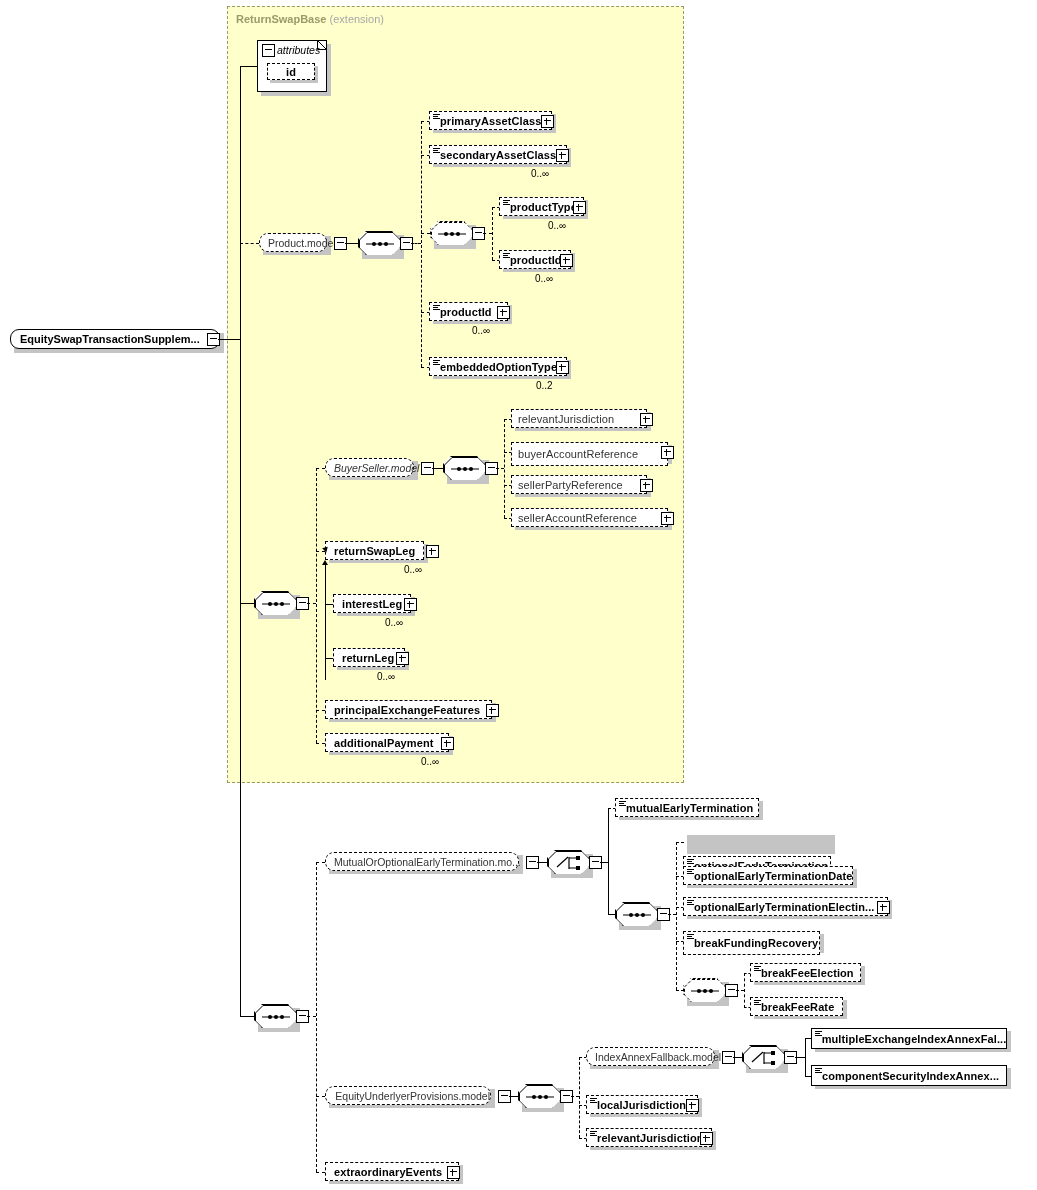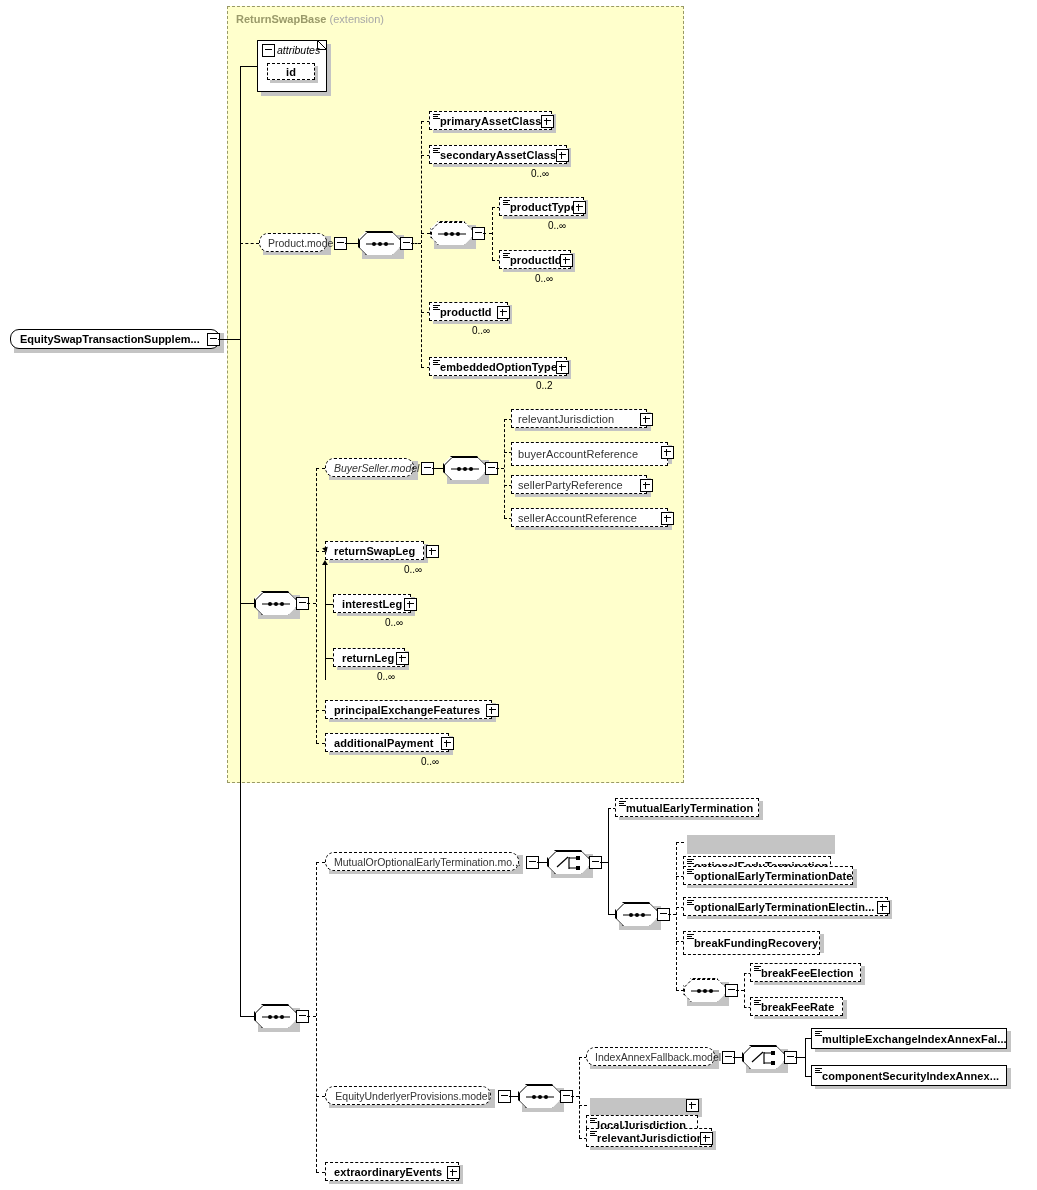--- a/index.html
+++ b/index.html
@@ -516,21 +516,21 @@
       <rect x="28" y="5" width="4" height="4" fill="#000"></rect>
       <rect x="28" y="15" width="4" height="4" fill="#000"></rect>
     </svg>
   </div>
   <div class="minus" style="left:784px;top:1051px;"></div>
   <div class="sln h" style="left:795px;top:1057px;width:10px;"></div>
   <div class="sln v" style="left:805px;top:1038px;height:38px;"></div>
 
   <div class="sln h" style="left:805px;top:1038px;width:7px;"></div>
   <div class="sh" style="left:815px;top:1031px;width:196px;height:21px;"></div>
-  <div class="box req" style="left:811px;top:1028px;width:196px;height:21px;">
+  <div class="box req" style="left:811px;top:1028px;width:196px;height:21px;justify-content:center;">
     <span class="el-ico">
         <i></i>
         <i></i>
         <i></i>
       </span>
     <span class="lbl">multipleExchangeIndexAnnexFal...</span>
   </div>
 
   <div class="sln h" style="left:805px;top:1076px;width:7px;"></div>
   <div class="sh" style="left:815px;top:1068px;width:196px;height:21px;"></div>
@@ -538,21 +538,21 @@
     <span class="el-ico">
         <i></i>
         <i></i>
         <i></i>
       </span>
     <span class="lbl">componentSecurityIndexAnnex...</span>
   </div>
 
   <div class="dln h" style="left:579px;top:1105px;width:8px;"></div>
   <div class="sh" style="left:590px;top:1098px;width:112px;height:19px;"></div>
-  <div class="box opt" style="left:586px;top:1095px;width:112px;height:19px;margin-top:20px;">
+  <div class="box opt" style="left:586px;top:1095px;width:112px;height:19px;">
     <span class="el-ico">
         <i></i>
         <i></i>
         <i></i>
       </span>
     <span class="lbl">localJurisdiction</span>
   </div>
   <div class="plus" style="left:686px;top:1099px;"></div>
 
   <div class="dln h" style="left:579px;top:1138px;width:8px;"></div>

